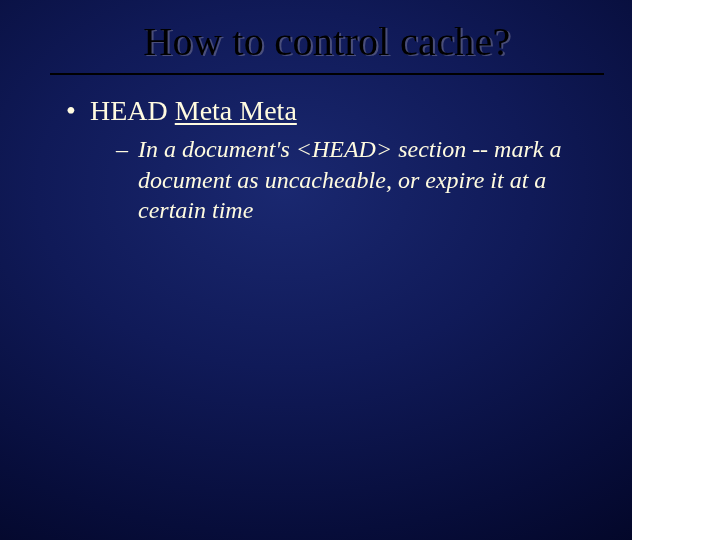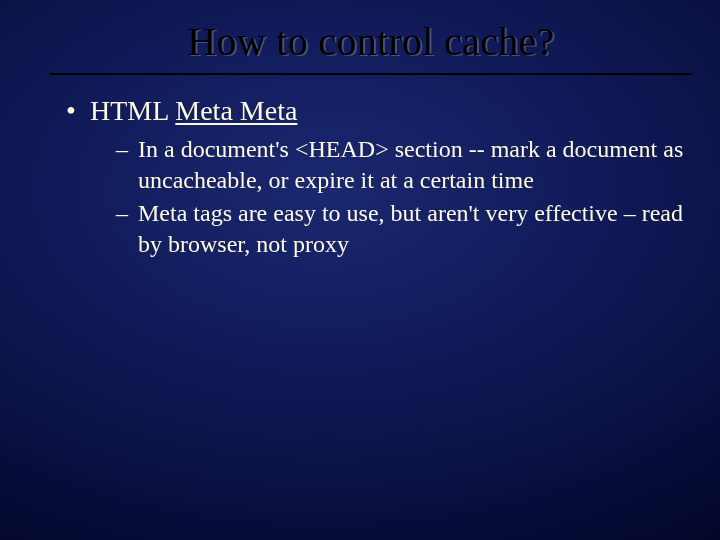--- a/index.html
+++ b/index.html
@@ -4,21 +4,21 @@
 <style>
   html, body {
     margin: 0;
     padding: 0;
     width: 720px;
     height: 540px;
     overflow: hidden;
     font-family: "Times New Roman", Times, serif;
   }
   .slide {
-    width: 720px;
+    width: 632px;
     height: 540px;
     background: radial-gradient(ellipse 130% 110% at 45% 35%,
                 #1a2870 0%,
                 #101a58 30%,
                 #070d3a 58%,
                 #020524 78%,
                 #000010 100%);
     position: relative;
     box-sizing: border-box;
     padding: 18px 28px 0 50px;
@@ -57,20 +57,21 @@
     left: 0;
     top: 0;
     color: #fffbe0;
   }
   .l2 {
     list-style: none;
     padding: 6px 0 0 26px;
     margin: 0;
     font-size: 24px;
     line-height: 1.28;
+    font-style: italic;
   }
   .l2 > li {
     position: relative;
     padding-left: 22px;
     margin-bottom: 3px;
   }
   .l2 > li::before {
     content: "–";
     position: absolute;
     left: 0;
@@ -84,20 +85,19 @@
   }
 </style>
 </head>
 <body>
 
 <div class="slide">
   <h1 class="title">How to control cache?</h1>
   <hr class="rule">
   <ul class="l1">
     <li>
-      <span>HTML </span><span class="link">Meta Meta</span>
+      <span>HEAD </span><span class="link">Meta Meta</span>
       <ul class="l2">
         <li><span>In a document's &lt;HEAD&gt; section -- mark a document as uncacheable, or expire it at a certain time</span></li>
-        <li><span>Meta tags are easy to use, but aren't very effective – read by browser, not proxy</span></li>
       </ul>
     </li>
   </ul>
 </div>
 
 </body></html>

